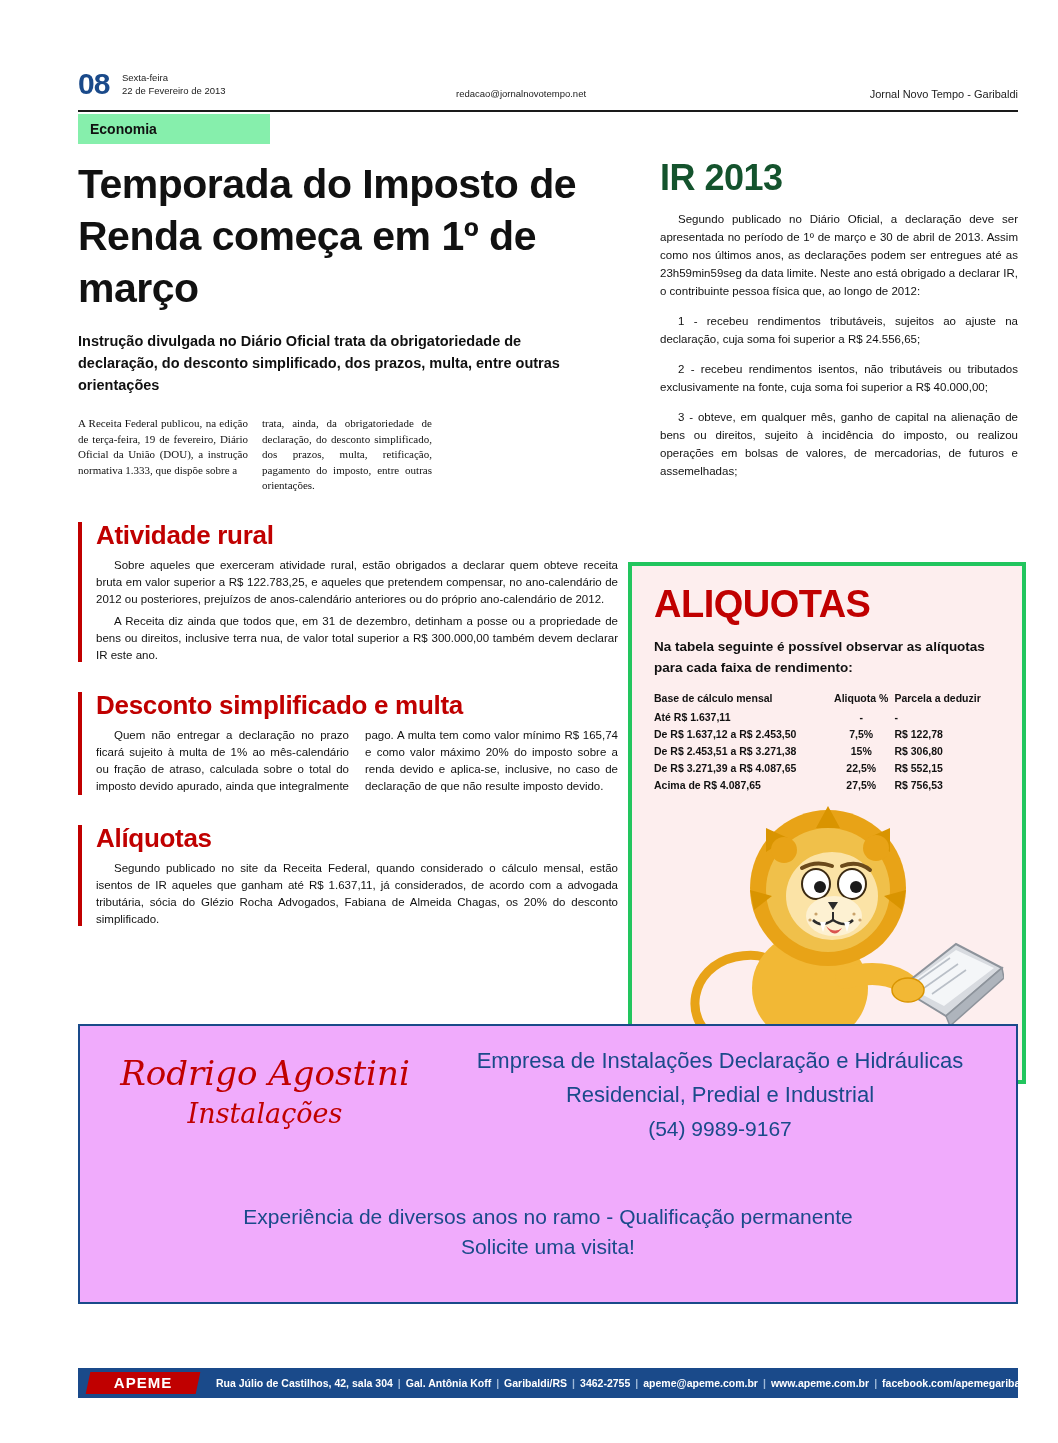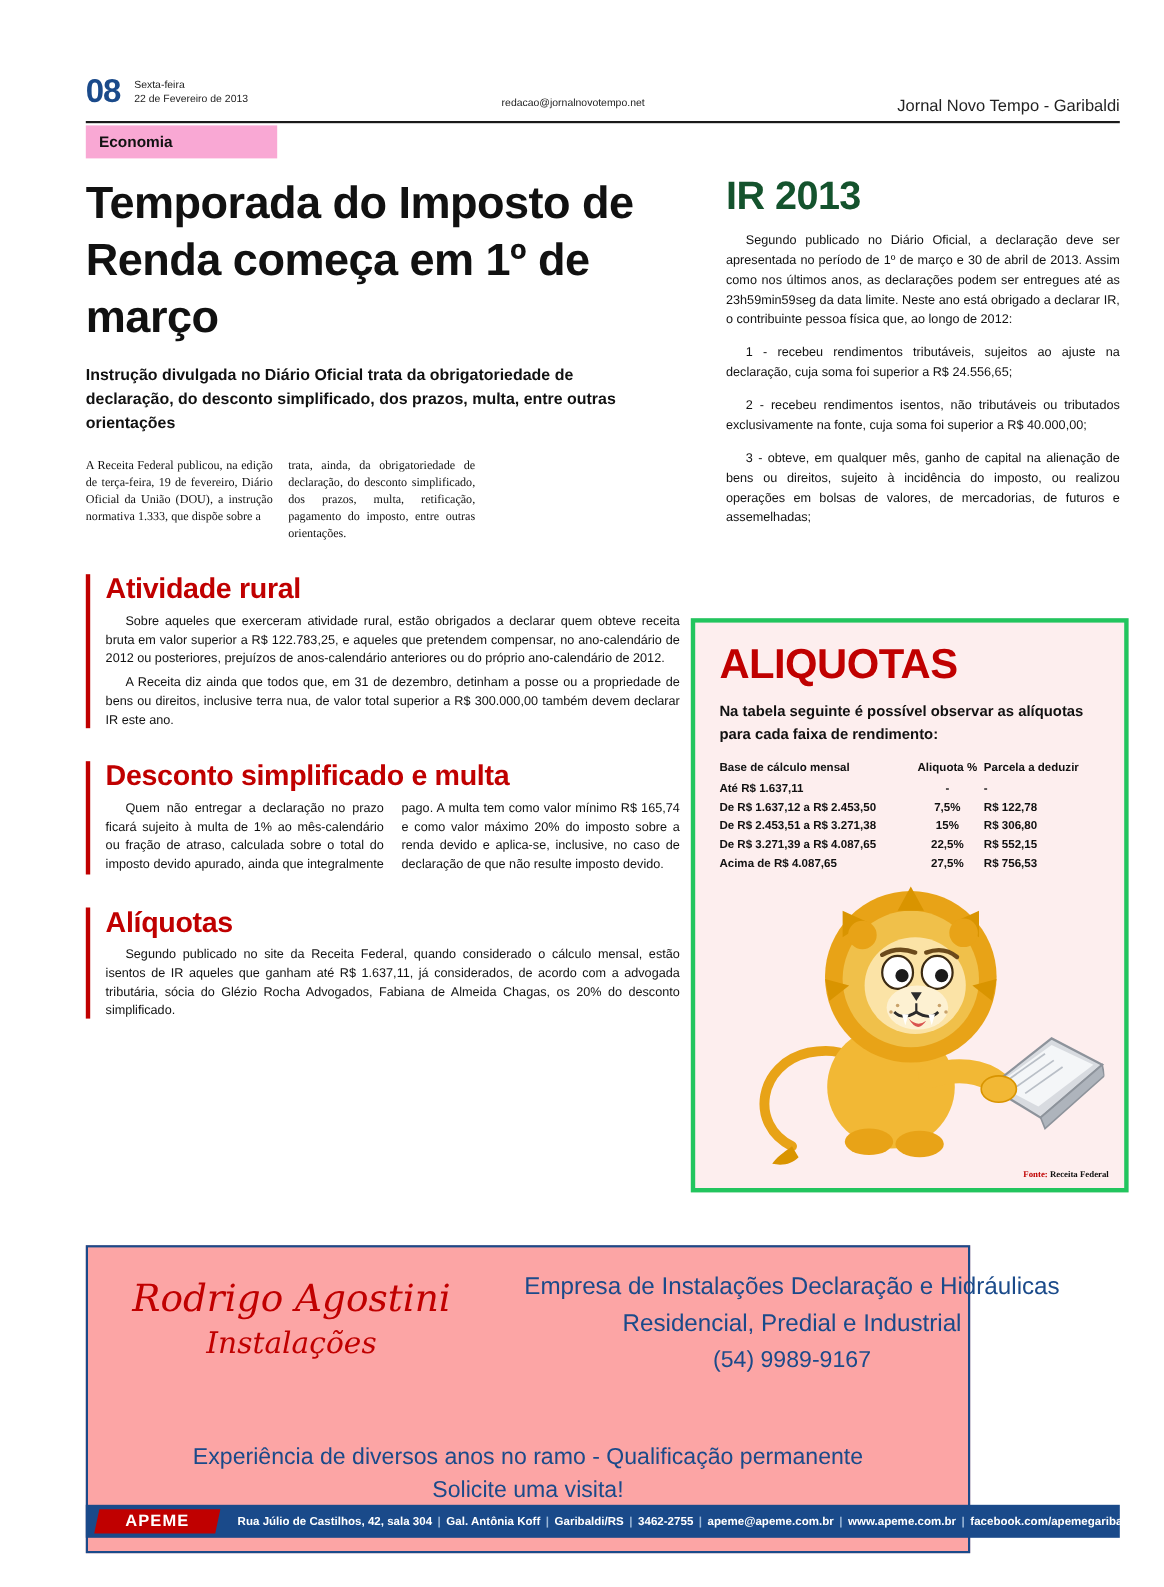--- a/index.html
+++ b/index.html
@@ -48,38 +48,38 @@
   }
   .header-email {
     position: absolute;
     left: 378px; top: 20px;
     font-size: 9.5px;
     color: #222;
   }
   .header-right {
     position: absolute;
     right: 0; top: 20px;
-    font-size: 15px;
+    font-size: 11px;
     color: #222;
   }
   .header-rule {
     position: absolute;
     left: 78px; top: 110px;
     width: 940px;
     height: 2px;
     background: #1a1a1a;
   }
 
   
   .section-tag {
     position: absolute;
     left: 78px; top: 114px;
-    width: 174px;
+    width: 192px;
     height: 30px;
-    background: #f9a8d4;
+    background: #86efac;
   }
   .section-tag span {
     position: absolute;
     left: 12px; top: 7px;
     font-size: 14px;
     font-weight: bold;
     color: #111;
   }
 
   
@@ -236,25 +236,25 @@
     font-size: 8px;
     font-weight: bold;
     color: #111;
     font-family: "Liberation Serif", serif;
   }
   .fonte b { color: #c00000; }
 
   
   .ad {
     position: absolute;
-    left: 78px; top: 1132px;
-    width: 804px;
+    left: 78px; top: 1024px;
+    width: 940px;
     height: 280px;
     border: 2px solid #1a4a8a;
-    background: #fca5a5;
+    background: #f0abfc;
     box-sizing: border-box;
   }
   .ad-brand {
     position: absolute;
     left: 40px; top: 26px;
     width: 290px;
     text-align: center;
   }
   .ad-brand .n1 {
     font-family: "DejaVu Serif", serif;

